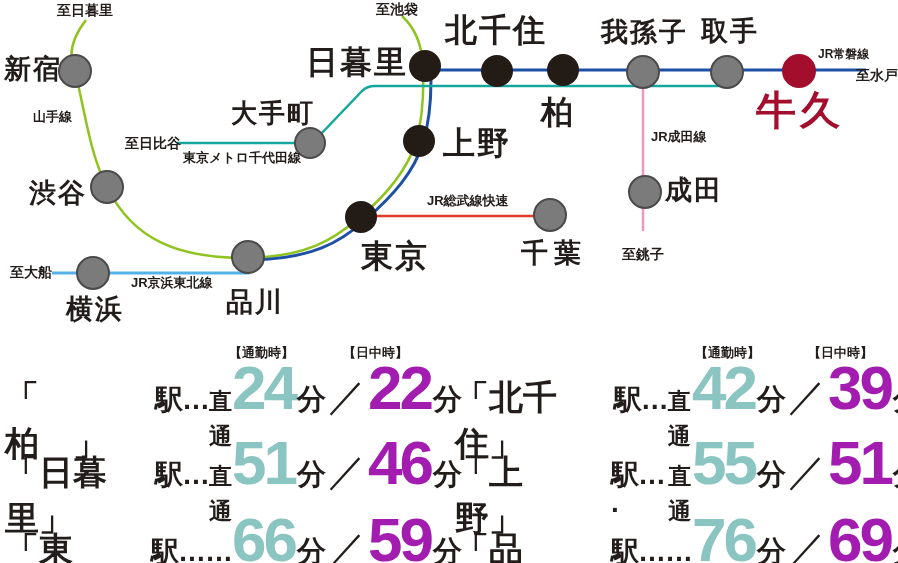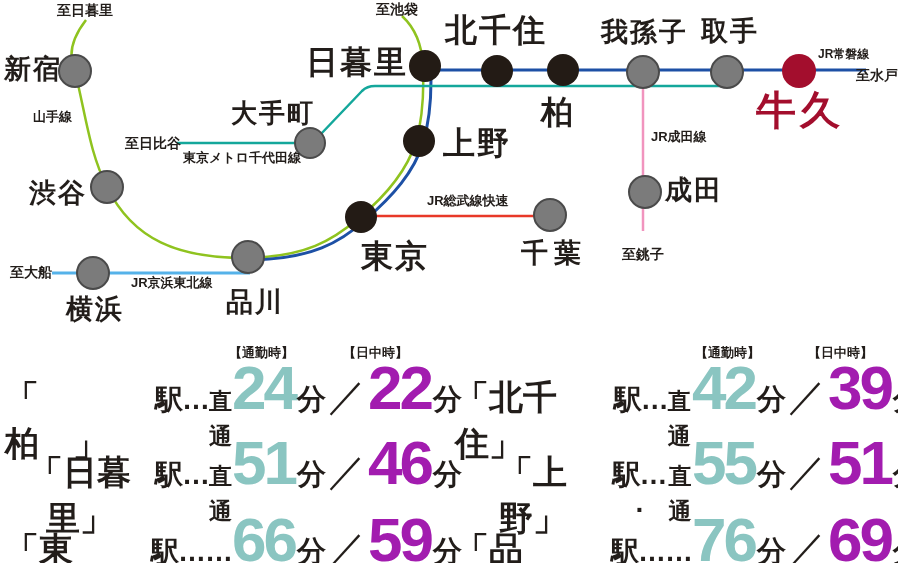--- a/index.html
+++ b/index.html
@@ -21,21 +21,21 @@
   }
 
   
   .times{position:absolute;left:0;top:336px;width:898px;height:227px;padding-left:36px;}
   .tcol{position:absolute;top:0;}
   .tcol.left{left:5px;width:450px;}
   .tcol.right{left:455px;width:443px;}
   .theaders{position:relative;height:26px;}
   .thead{position:absolute;top:8px;font-size:13px;font-weight:700;color:#221d1a;}
   .trow{display:flex;align-items:baseline;height:52px;}
-  .trow.r2{margin-top:23px;text-align:center;}
+  .trow.r2{margin-top:23px;}
   .trow.r3{margin-top:25px;}
   .tlabel{display:flex;align-items:baseline;flex:0 0 auto;}
   .tcol.left .tlabel{width:227px;}
   .tcol.right .tlabel{width:237px;}
   .tname{font-size:34px;font-weight:700;}
   .tsuffix{font-size:28px;font-weight:700;letter-spacing:-1px;}
   .tdirect{
     margin-left:auto;display:inline-block;width:26px;
     font-size:23px;line-height:35px;font-weight:700;word-break:break-all;
   }

